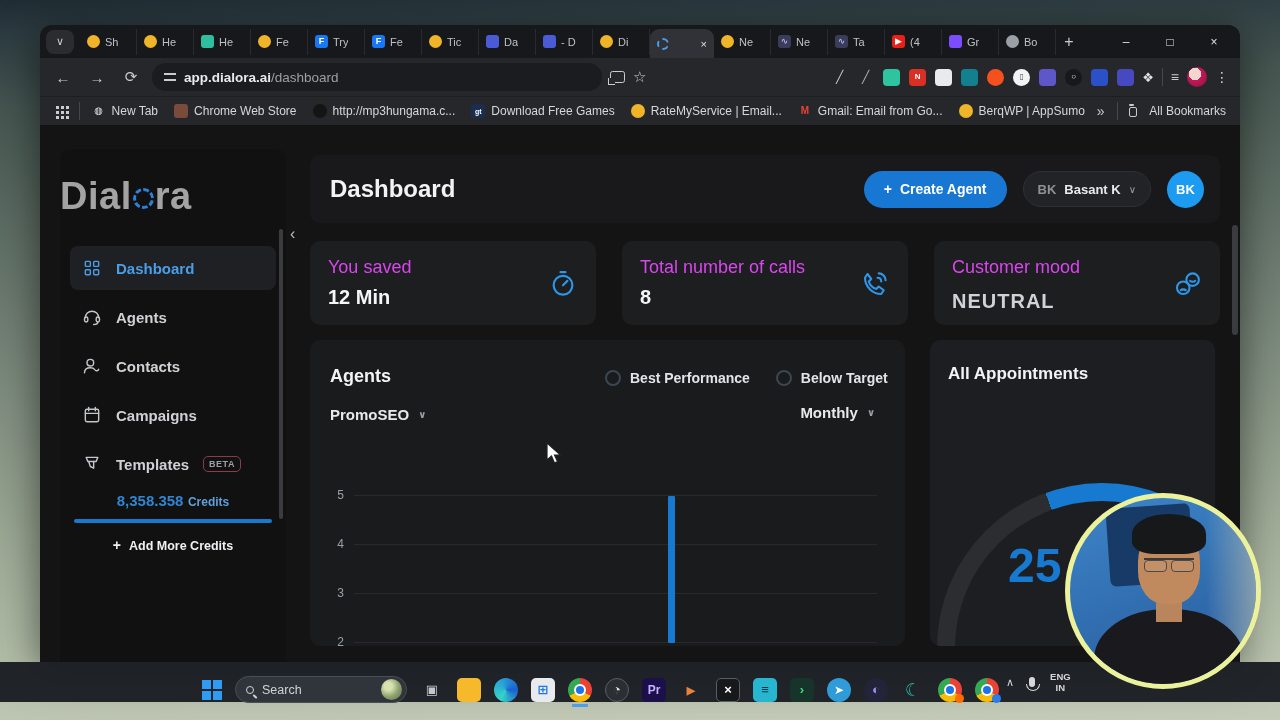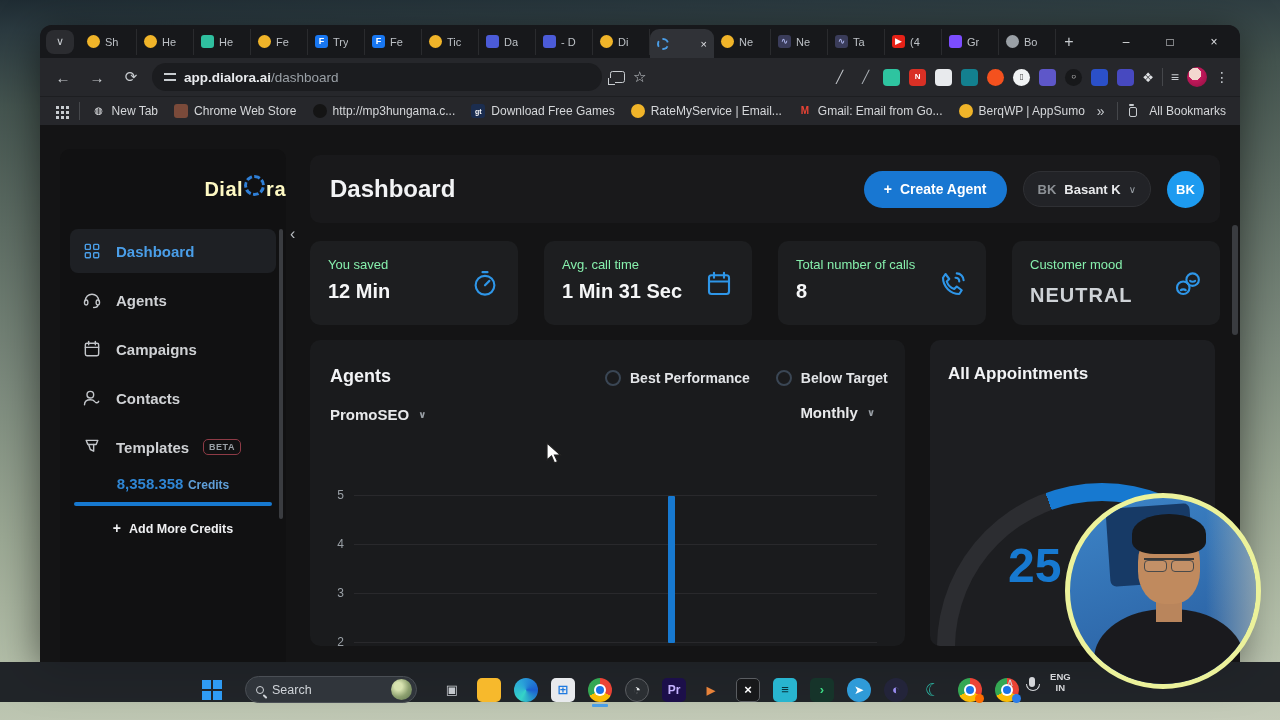--- a/index.html
+++ b/index.html
@@ -63,21 +63,21 @@
   .bm .bico.rd { border-radius:50%; }
   .bm .bico i { font-style:normal; font-size:10px; font-weight:bold; line-height:1; }
   .bm .bico.tiny i { font-size:7px; }
   .bm-overflow { margin-left:auto; color:#c8ccd0; font-size:14px; }
   .folder-ico { width:13px; height:10px; border:1.5px solid #c8ccd0; border-radius:2px; position:relative; margin-top:2px; }
   .folder-ico::before { content:""; position:absolute; top:-4px; left:-1px; width:5px; height:2px; background:#c8ccd0; border-radius:1px; }
 
   
   .page { position:absolute; left:0; top:100px; right:0; bottom:0; background:#141415; overflow:hidden; }
   .sidebar { position:absolute; left:20px; top:24px; bottom:0; width:226px; background:#111112; border-radius:10px 10px 0 0; }
-  .logo { text-align:right; padding-top:26px; font-size:20px; font-weight:bold; color:#fef9c3; letter-spacing:.5px; }
+  .logo { text-align:left; padding-top:26px; font-size:38px; font-weight:bold; color:#a3a3a3; letter-spacing:.5px; }
   .logo-o { display:inline-block; width:21px; height:21px; border:3.5px dashed #2f7fd6; border-radius:50%; margin:0 1px; }
   .nav { margin-top:28px; padding:0 10px; }
   .nav-row { height:44px; margin-bottom:5px; display:flex; align-items:center; gap:14px; padding:0 12px; border-radius:8px;
     color:#cfd1d4; font-size:15px; font-weight:bold; }
   .nav-row svg { width:20px; height:20px; stroke:#c3c6ca; stroke-width:1.7; fill:none; stroke-linecap:round; stroke-linejoin:round; flex:none; }
   .nav-row.active { background:#1e2024; color:#4a9ee8; }
   .nav-row.active svg { stroke:#4a9ee8; }
   .beta { font-size:9px; color:#9aa0a6; border:1px solid #8e3b46; border-radius:5px; padding:2px 5px; letter-spacing:.5px; }
   .credits { text-align:center; margin-top:6px; font-weight:bold; }
   .credits .amt { color:#2f86d4; font-size:15px; }
@@ -100,21 +100,21 @@
     display:flex; align-items:center; gap:8px; border:none; }
   .user-pill { height:36px; border-radius:18px; background:#222327; border:1px solid #2f3034; display:flex; align-items:center; gap:8px; padding:0 14px; }
   .user-initials { color:#8d9196; font-size:13px; font-weight:bold; }
   .user-name { color:#e8e9eb; font-size:13px; font-weight:bold; }
   .user-caret { color:#9aa0a6; font-size:10px; }
   .avatar-bk { width:37px; height:37px; border-radius:50%; background:#1d9bf0; color:#fff; font-size:13px; font-weight:bold;
     display:flex; align-items:center; justify-content:center; }
 
   .stats-row { position:absolute; left:0; right:0; top:116px; height:84px; display:flex; gap:26px; }
   .stat-card { flex:1; background:#1d1e20; border-radius:10px; padding:16px 18px; position:relative; }
-  .stat-label { color:#86efac; font-size:13px; }
+  .stat-label { color:#d946ef; font-size:18px; }
   .stat-value { color:#f5f6f7; font-size:20px; font-weight:bold; margin-top:8px; }
   .stat-value.dim { color:#cfd3d7; letter-spacing:1px;margin-top:12px; }
   .stat-ico { position:absolute; right:18px; top:28px; width:30px; height:30px; }
   .stat-ico svg { width:30px; height:30px; stroke:#2e96e8; stroke-width:1.7; fill:none; stroke-linecap:round; stroke-linejoin:round; }
 
   .agents-card { position:absolute; left:0; top:215px; width:595px; height:306px; background:#1a1b1d; border-radius:10px; overflow:hidden; }
   .agents-title { position:absolute; left:20px; top:26px; color:#f2f3f5; font-size:18px; font-weight:bold; }
   .radio-group { position:absolute; left:295px; top:30px; display:flex; gap:26px; }
   .radio { display:flex; align-items:center; gap:9px; color:#e2e4e7; font-size:14px; font-weight:bold; white-space:nowrap; }
   .radio .circ { width:16px; height:16px; border-radius:50%; border:2px solid #3a4654; }
@@ -134,21 +134,21 @@
   .donut-value { position:absolute; left:78px; top:198px; color:#1779d0; font-size:48px; font-weight:bold; }
   .donut-sub { position:absolute; left:148px; top:266px; color:#1779d0; font-size:22px; font-weight:bold; }
 
   .page-scroll { position:absolute; right:2px; top:100px; width:6px; height:110px; background:#3a3c40; border-radius:3px; }
 
   
   .cursor { position:absolute; left:546px; top:442px; z-index:40; }
 
   
   .taskbar { position:absolute; left:0; top:662px; width:1280px; height:40px; background:rgba(26,29,34,.96); z-index:30; }
-  .tb-left { position:absolute; left:202px; top:0; height:55px; display:flex; align-items:center; gap:23px; }
+  .tb-left { position:absolute; left:202px; top:0; height:55px; display:flex; align-items:center; gap:13px; }
   .winlogo { width:20px; height:20px; display:grid; grid-template-columns:9px 9px; grid-template-rows:9px 9px; gap:2px; flex:none; }
   .winlogo i { background:#2f9bf3; }
   .search-pill { width:172px; height:27px; border-radius:14px; background:#30353b; border:1px solid #4a4f55;
     display:flex; align-items:center; gap:8px; padding:0 4px 0 10px; flex:none; }
   .mag { width:8px; height:8px; border:1.8px solid #cfd3d8; border-radius:50%; position:relative; flex:none; }
   .mag::after { content:""; position:absolute; left:7px; top:7px; width:2px; height:5px; background:#cfd3d8; transform:rotate(-45deg); border-radius:1px; }
   .search-txt { color:#cfd3d8; font-size:12.5px; flex:1; }
   .search-thumb { width:21px; height:21px; border-radius:50%; background:radial-gradient(circle at 35% 35%,#d8e3b0 20%,#8da06f 55%,#5d7350); flex:none; }
   .tk { width:24px; height:24px; border-radius:5px; display:flex; align-items:center; justify-content:center; position:relative; flex:none; }
   .tk i { font-style:normal; font-size:13px; line-height:1; font-weight:bold; }
@@ -476,34 +476,34 @@
             <svg viewBox="0 0 24 24">
                 <path d="M4 13a8 8 0 0 1 16 0"></path>
                 <rect x="3" y="12" width="4" height="6" rx="2"></rect>
                 <rect x="17" y="12" width="4" height="6" rx="2"></rect>
                 <path d="M19 18c0 2-2 3-5 3"></path>
               </svg>
             <span>Agents</span>
           </div>
           <div class="nav-row">
             <svg viewBox="0 0 24 24">
+                <circle cx="10" cy="8" r="4"></circle>
+                <path d="M3 20c0-4 3-6 7-6 2 0 4 .5 5 2"></path>
+                <path d="M16 17c1 1 3 1 4-1"></path>
+              </svg>
+            <span>Contacts</span>
+          </div>
+          <div class="nav-row">
+            <svg viewBox="0 0 24 24">
                 <rect x="4" y="5" width="16" height="15" rx="2"></rect>
                 <line x1="4" y1="10" x2="20" y2="10"></line>
                 <line x1="8" y1="3" x2="8" y2="7"></line>
                 <line x1="16" y1="3" x2="16" y2="7"></line>
               </svg>
             <span>Campaigns</span>
-          </div>
-          <div class="nav-row">
-            <svg viewBox="0 0 24 24">
-                <circle cx="10" cy="8" r="4"></circle>
-                <path d="M3 20c0-4 3-6 7-6 2 0 4 .5 5 2"></path>
-                <path d="M16 17c1 1 3 1 4-1"></path>
-              </svg>
-            <span>Contacts</span>
           </div>
           <div class="nav-row">
             <svg viewBox="0 0 24 24">
                 <path d="M5 4h14l-2 5H7z"></path>
                 <path d="M8 9l2 6 4 2v-8"></path>
               </svg>
             <span>Templates</span>
             <span class="beta">BETA</span>
           </div>
         </div>
@@ -541,30 +541,20 @@
           <div class="stat-card">
             <div class="stat-label">You saved</div>
             <div class="stat-value">12 Min</div>
             <span class="stat-ico"><svg viewBox="0 0 24 24">
                   <circle cx="12" cy="13" r="7.5"></circle>
                   <line x1="12" y1="13" x2="15.5" y2="9.5"></line>
                   <line x1="10" y1="2.5" x2="14" y2="2.5"></line>
                 </svg></span>
           </div>
           <div class="stat-card">
-            <div class="stat-label">Avg. call time</div>
-            <div class="stat-value">1 Min 31 Sec</div>
-            <span class="stat-ico"><svg viewBox="0 0 24 24">
-                  <rect x="4" y="5" width="16" height="15" rx="2"></rect>
-                  <line x1="4" y1="10" x2="20" y2="10"></line>
-                  <line x1="8" y1="3" x2="8" y2="7"></line>
-                  <line x1="16" y1="3" x2="16" y2="7"></line>
-                </svg></span>
-          </div>
-          <div class="stat-card">
             <div class="stat-label">Total number of calls</div>
             <div class="stat-value">8</div>
             <span class="stat-ico"><svg viewBox="0 0 24 24">
                   <path d="M6 4l3 4-2 2c1 3 3 5 6 6l2-2 4 3-2 3C10 20 4 14 4 7z"></path>
                   <path d="M14 7c2 0 3 1 3 3"></path>
                   <path d="M15 3.5c3 0 5.5 2.5 5.5 5.5"></path>
                 </svg></span>
           </div>
           <div class="stat-card">
             <div class="stat-label">Customer mood</div>

